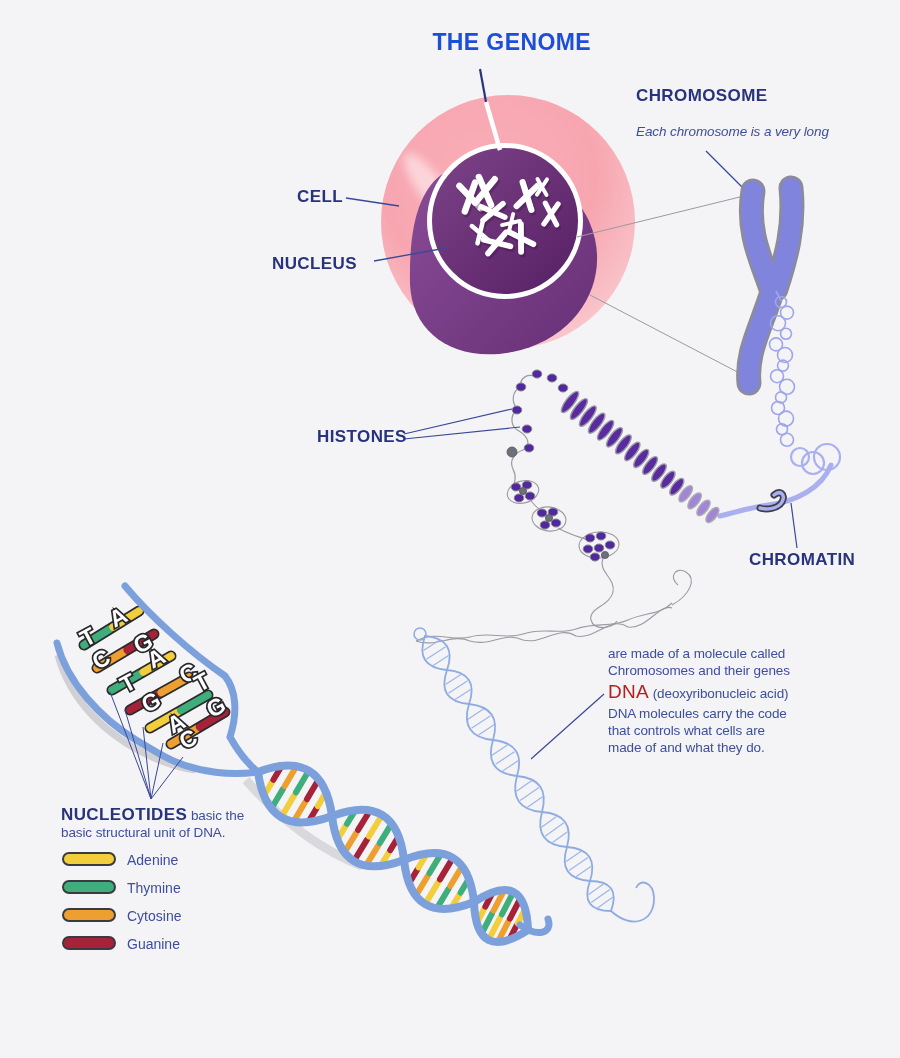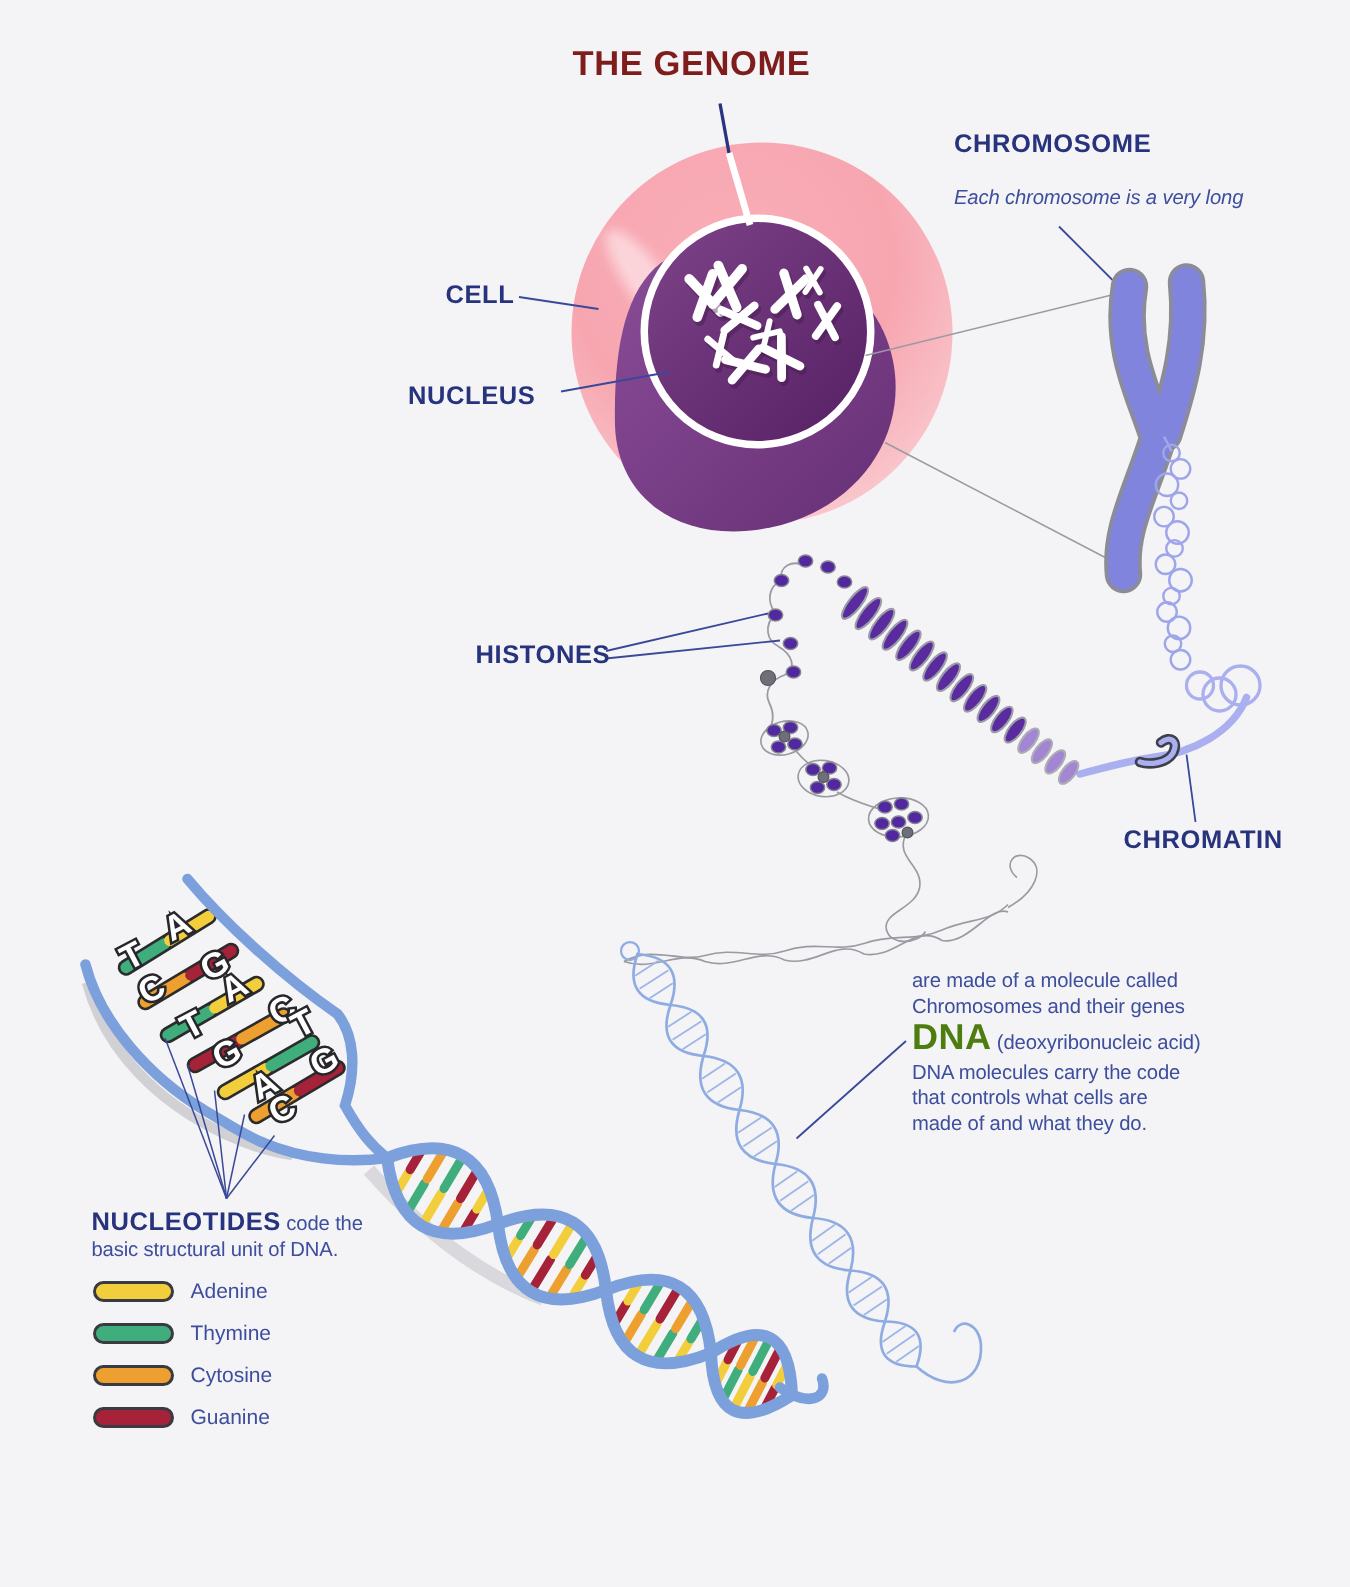--- a/index.html
+++ b/index.html
@@ -5,24 +5,24 @@
   html,body{margin:0;padding:0;}
   body{
     width:900px;height:1058px;position:relative;overflow:hidden;
     background:#F4F3F5;
     font-family:"Liberation Sans", sans-serif;
   }
   svg{position:absolute;left:0;top:0;}
   svg text{font-family:"Liberation Sans", sans-serif;}
   .txt{position:absolute;color:#3D4E9E;font-size:13.5px;line-height:17px;letter-spacing:-0.1px;}
   .hdg{color:#28337D;font-weight:700;font-size:17px;letter-spacing:0.4px;}
-  .title{color:#7f1d1d;font-weight:800;font-size:23px;letter-spacing:0.4px;text-align:center;}
-  .dna-abbr{color:#4d7c0f;font-weight:700;font-size:24px;letter-spacing:0.3px;}
+  .title{color:#1d4ed8;font-weight:800;font-size:23px;letter-spacing:0.4px;text-align:right;}
+  .dna-abbr{color:#b91c1c;font-weight:400;font-size:19px;letter-spacing:0.3px;}
   .legend{position:absolute;left:62px;top:852px;display:flex;flex-direction:column;gap:12px;}
-  .legend-row{display:flex;align-items:flex-end;gap:11px;}
+  .legend-row{display:flex;align-items:flex-start;gap:11px;}
   .legend-swatch{width:50px;height:10px;border:2px solid #3A3A42;border-radius:8px;}
   .legend-label{color:#3D4E9E;font-size:14px;}
   .nowrap{white-space:nowrap;}
 </style>
 </head>
 <body>
 
 <svg id="art" width="900" height="1058" viewBox="0 0 900 1058">
   <defs>
     <radialGradient id="pg" cx="42%" cy="32%" r="78%">
@@ -354,21 +354,21 @@
     <span>(deoxyribonucleic acid)</span>
   </div>
   <div>DNA molecules carry the code</div>
   <div>that controls what cells are</div>
   <div>made of and what they do.</div>
 </div>
 
 <div class="txt" style="left:61px;top:806px;width:220px;">
   <div class="nowrap">
     <span class="hdg">NUCLEOTIDES</span>
-    <span>code the</span>
+    <span>basic the</span>
   </div>
   <div>basic structural unit of DNA.</div>
 </div>
 
 <div class="legend">
   <div class="legend-row">
     <div class="legend-swatch" style="background: rgb(242, 206, 60);"></div>
     <div class="legend-label">Adenine</div>
   </div>
   <div class="legend-row">

